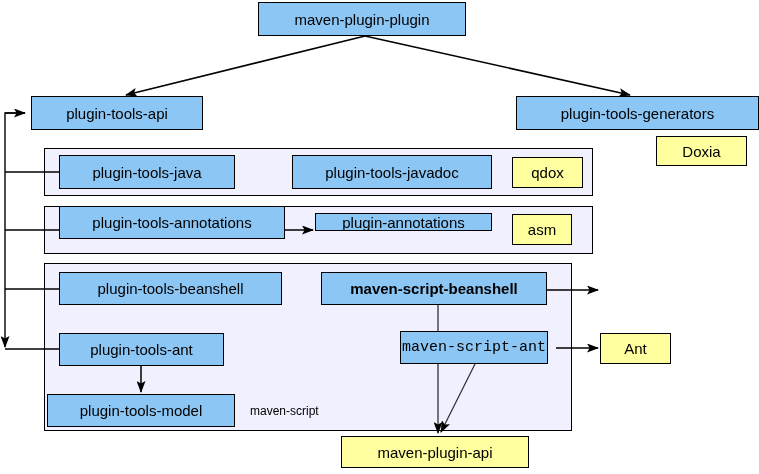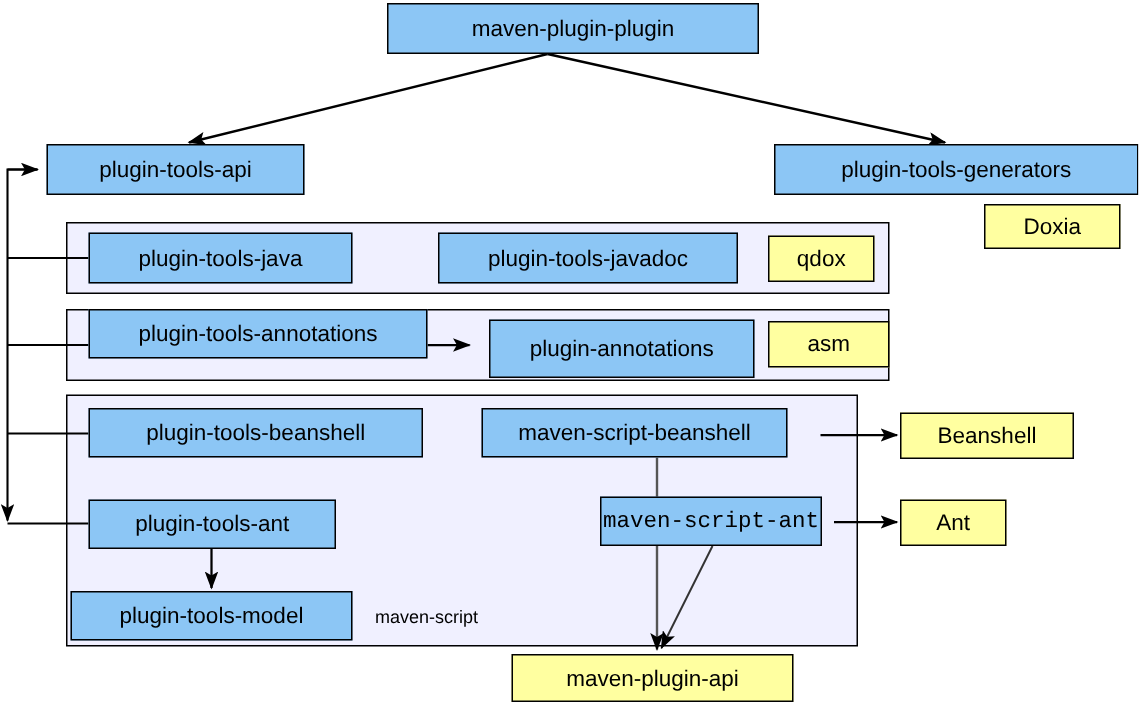--- a/index.html
+++ b/index.html
@@ -91,45 +91,44 @@
 
     <path d="M547,290 L598,290" stroke="#000" stroke-width="1.5" fill="none" marker-end="url(#ah)"></path>
 
     <path d="M556,348 L598,348" stroke="#000" stroke-width="1.5" fill="none" marker-end="url(#ah)"></path>
 
     <path d="M438,305 L438,433" stroke="#555" stroke-width="1.6" fill="none" marker-end="url(#ah)"></path>
 
     <path d="M475,364 L441,432" stroke="#333" stroke-width="1.3" fill="none" marker-end="url(#ah)"></path>
   </svg>
 
-  <div class="node blue" style="left:258px; top:2px; width:248px; height:34px;">maven-plugin-plugin</div>
+  <div class="node blue" style="left:258px; top:2px; width:208px; height:34px;">maven-plugin-plugin</div>
 
   <div class="node blue" style="left:31px; top:96px; width:172px; height:34px;">plugin-tools-api</div>
 
   <div class="node blue" style="left:516px; top:96px; width:243px; height:34px;">plugin-tools-generators</div>
 
   <div class="node blue" style="left:59px; top:155px; width:176px; height:34px;">plugin-tools-java</div>
 
   <div class="node yellow" style="left:656px; top:136px; width:91px; height:30px;">Doxia</div>
 
   <div class="node blue" style="left:292px; top:155px; width:200px; height:34px;">plugin-tools-javadoc</div>
 
   <div class="node yellow" style="left:512px; top:157px; width:71px; height:31px;">qdox</div>
 
   <div class="node blue" style="left:59px; top:206px; width:226px; height:33px;">plugin-tools-annotations</div>
 
-  <div class="node blue" style="left:326px; top:213px; width:177px; height:39px;">plugin-annotations</div>
+  <div class="node blue" style="left:315px; top:213px; width:177px; height:18px;">plugin-annotations</div>
 
-  <div class="node yellow" style="left:512px; top:214px; width:81px; height:31px;">asm</div>
+  <div class="node yellow" style="left:512px; top:214px; width:60px; height:31px;">asm</div>
 
   <div class="node blue" style="left:59px; top:272px; width:223px; height:33px;">plugin-tools-beanshell</div>
 
-  <div class="node blue" style="left:321px; top:272px; width:204px; height:33px;">maven-script-beanshell</div>
+  <div class="node blue" style="left:321px; top:272px; width:226px; height:33px;font-weight:bold;">maven-script-beanshell</div>
 
-  <div class="node yellow" style="left:600px; top:275px; width:116px; height:31px;">Beanshell</div>
 
   <div class="node blue" style="left:59px; top:333px; width:165px; height:33px;">plugin-tools-ant</div>
 
   <div class="node blue" style="left:400px; top:331px; width:148px; height:33px;font-family:Liberation Mono, monospace;">maven-script-ant</div>
 
   <div class="node yellow" style="left:600px; top:333px; width:71px; height:31px;">Ant</div>
 
   <div class="node blue" style="left:47px; top:394px; width:188px; height:33px;">plugin-tools-model</div>
 
   <div class="node yellow" style="left:341px; top:436px; width:188px; height:32px;">maven-plugin-api</div>

